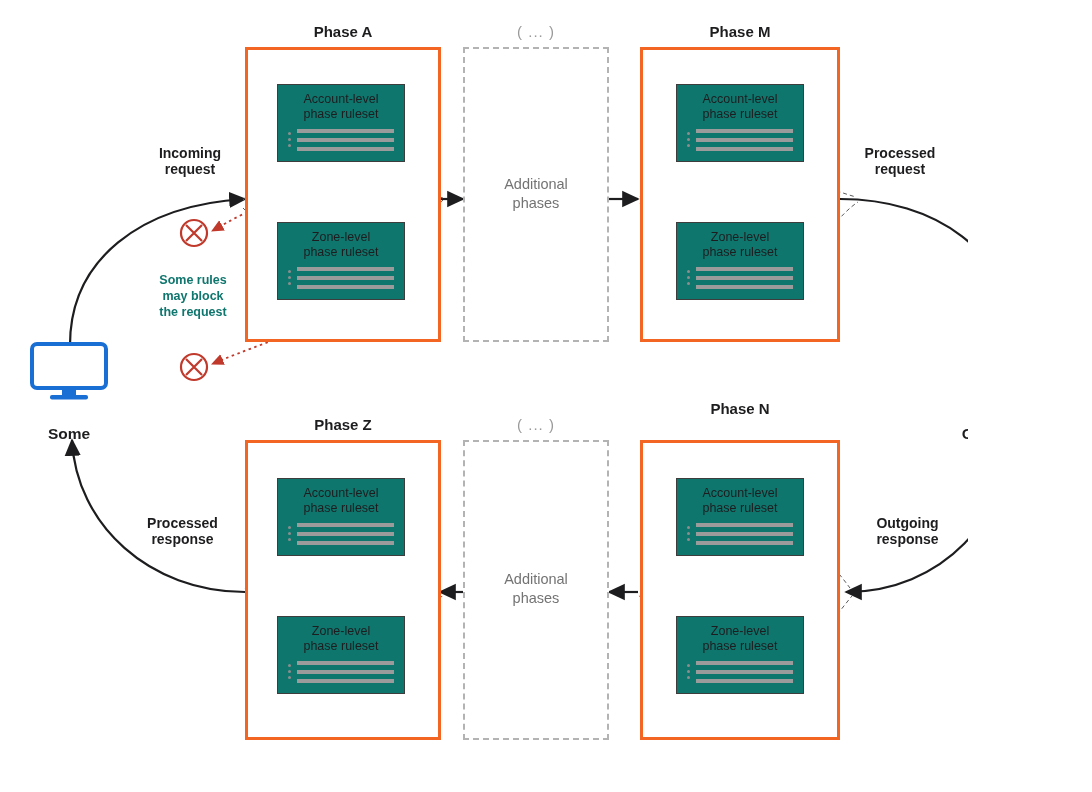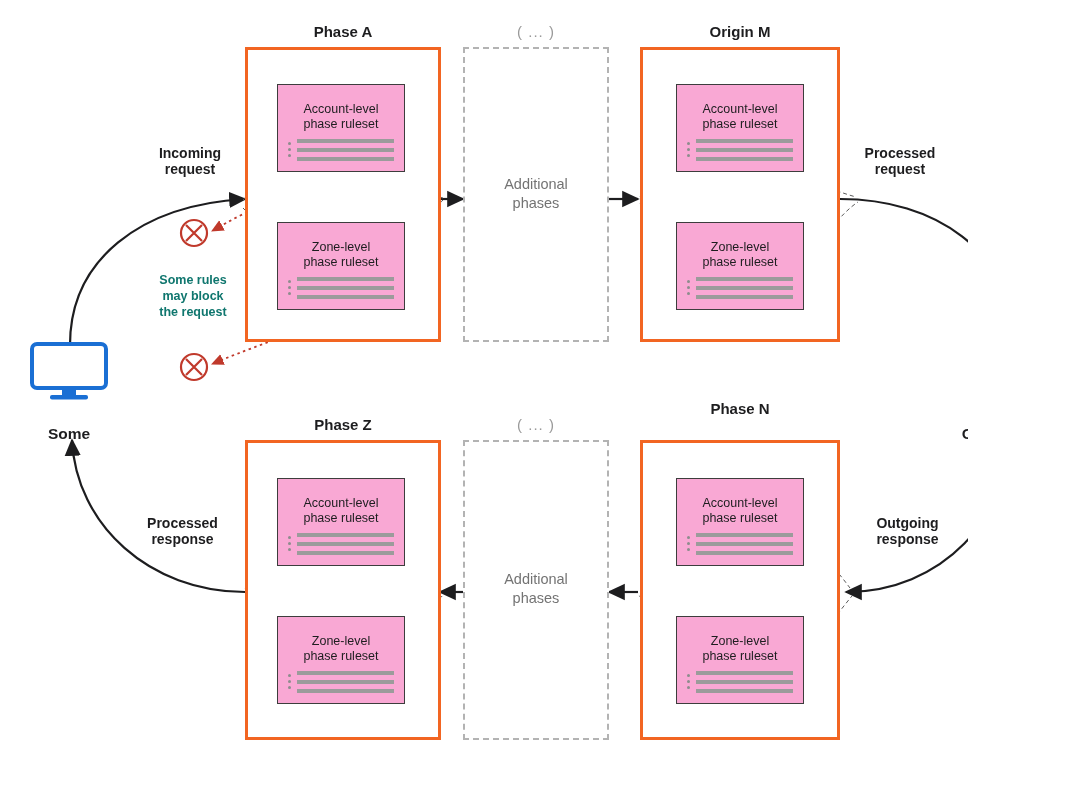--- a/index.html
+++ b/index.html
@@ -45,22 +45,22 @@
     border: 3px solid #f26522;
     background: #ffffff;
   }
   .phase-box.dashed {
     border: 2px dashed #b3b3b3;
   }
   .ruleset {
     position: absolute;
     box-sizing: border-box;
     border: 1px solid #3d3d3d;
-    background: #f9a8d4;
-    padding: 17px 10px 10px 10px;
+    background: #0f766e;
+    padding: 7px 10px 10px 10px;
   }
   .ruleset .rs-label {
     font-size: 12.5px;
     line-height: 15px;
     color: #1d1d1f;
     text-align: center;
     margin-bottom: 7px;
     white-space: pre-line;
   }
   .rs-rows {
@@ -199,21 +199,21 @@
       <path d="M186,225 L202,241 M202,225 L186,241" stroke="#c0392b" stroke-width="2.2"></path>
     </g>
     <g>
       <circle cx="194" cy="367" r="13" fill="none" stroke="#c0392b" stroke-width="2.2"></circle>
       <path d="M186,359 L202,375 M202,359 L186,375" stroke="#c0392b" stroke-width="2.2"></path>
     </g>
   </svg>
 
   <div class="phase-title" style="left:245px; top:23px; width:196px;">Phase A</div>
   <div class="phase-title muted" style="left:463px; top:23px; width:146px;">( ... )</div>
-  <div class="phase-title" style="left:640px; top:23px; width:200px;">Origin M</div>
+  <div class="phase-title" style="left:640px; top:23px; width:200px;">Phase M</div>
 
   <div class="phase-title" style="left:245px; top:416px; width:196px;">Phase Z</div>
   <div class="phase-title muted" style="left:463px; top:416px; width:146px;">( ... )</div>
   <div class="phase-title" style="left:640px; top:400px; width:200px;">Phase N</div>
 
   <div class="phase-box" style="left:245px; top:47px; width:196px; height:295px;">
     <div class="ruleset" style="left:29px; top:34px; width:128px;">
       <div class="rs-label">Account-level
 phase ruleset</div>
       <div class="rs-rows">

